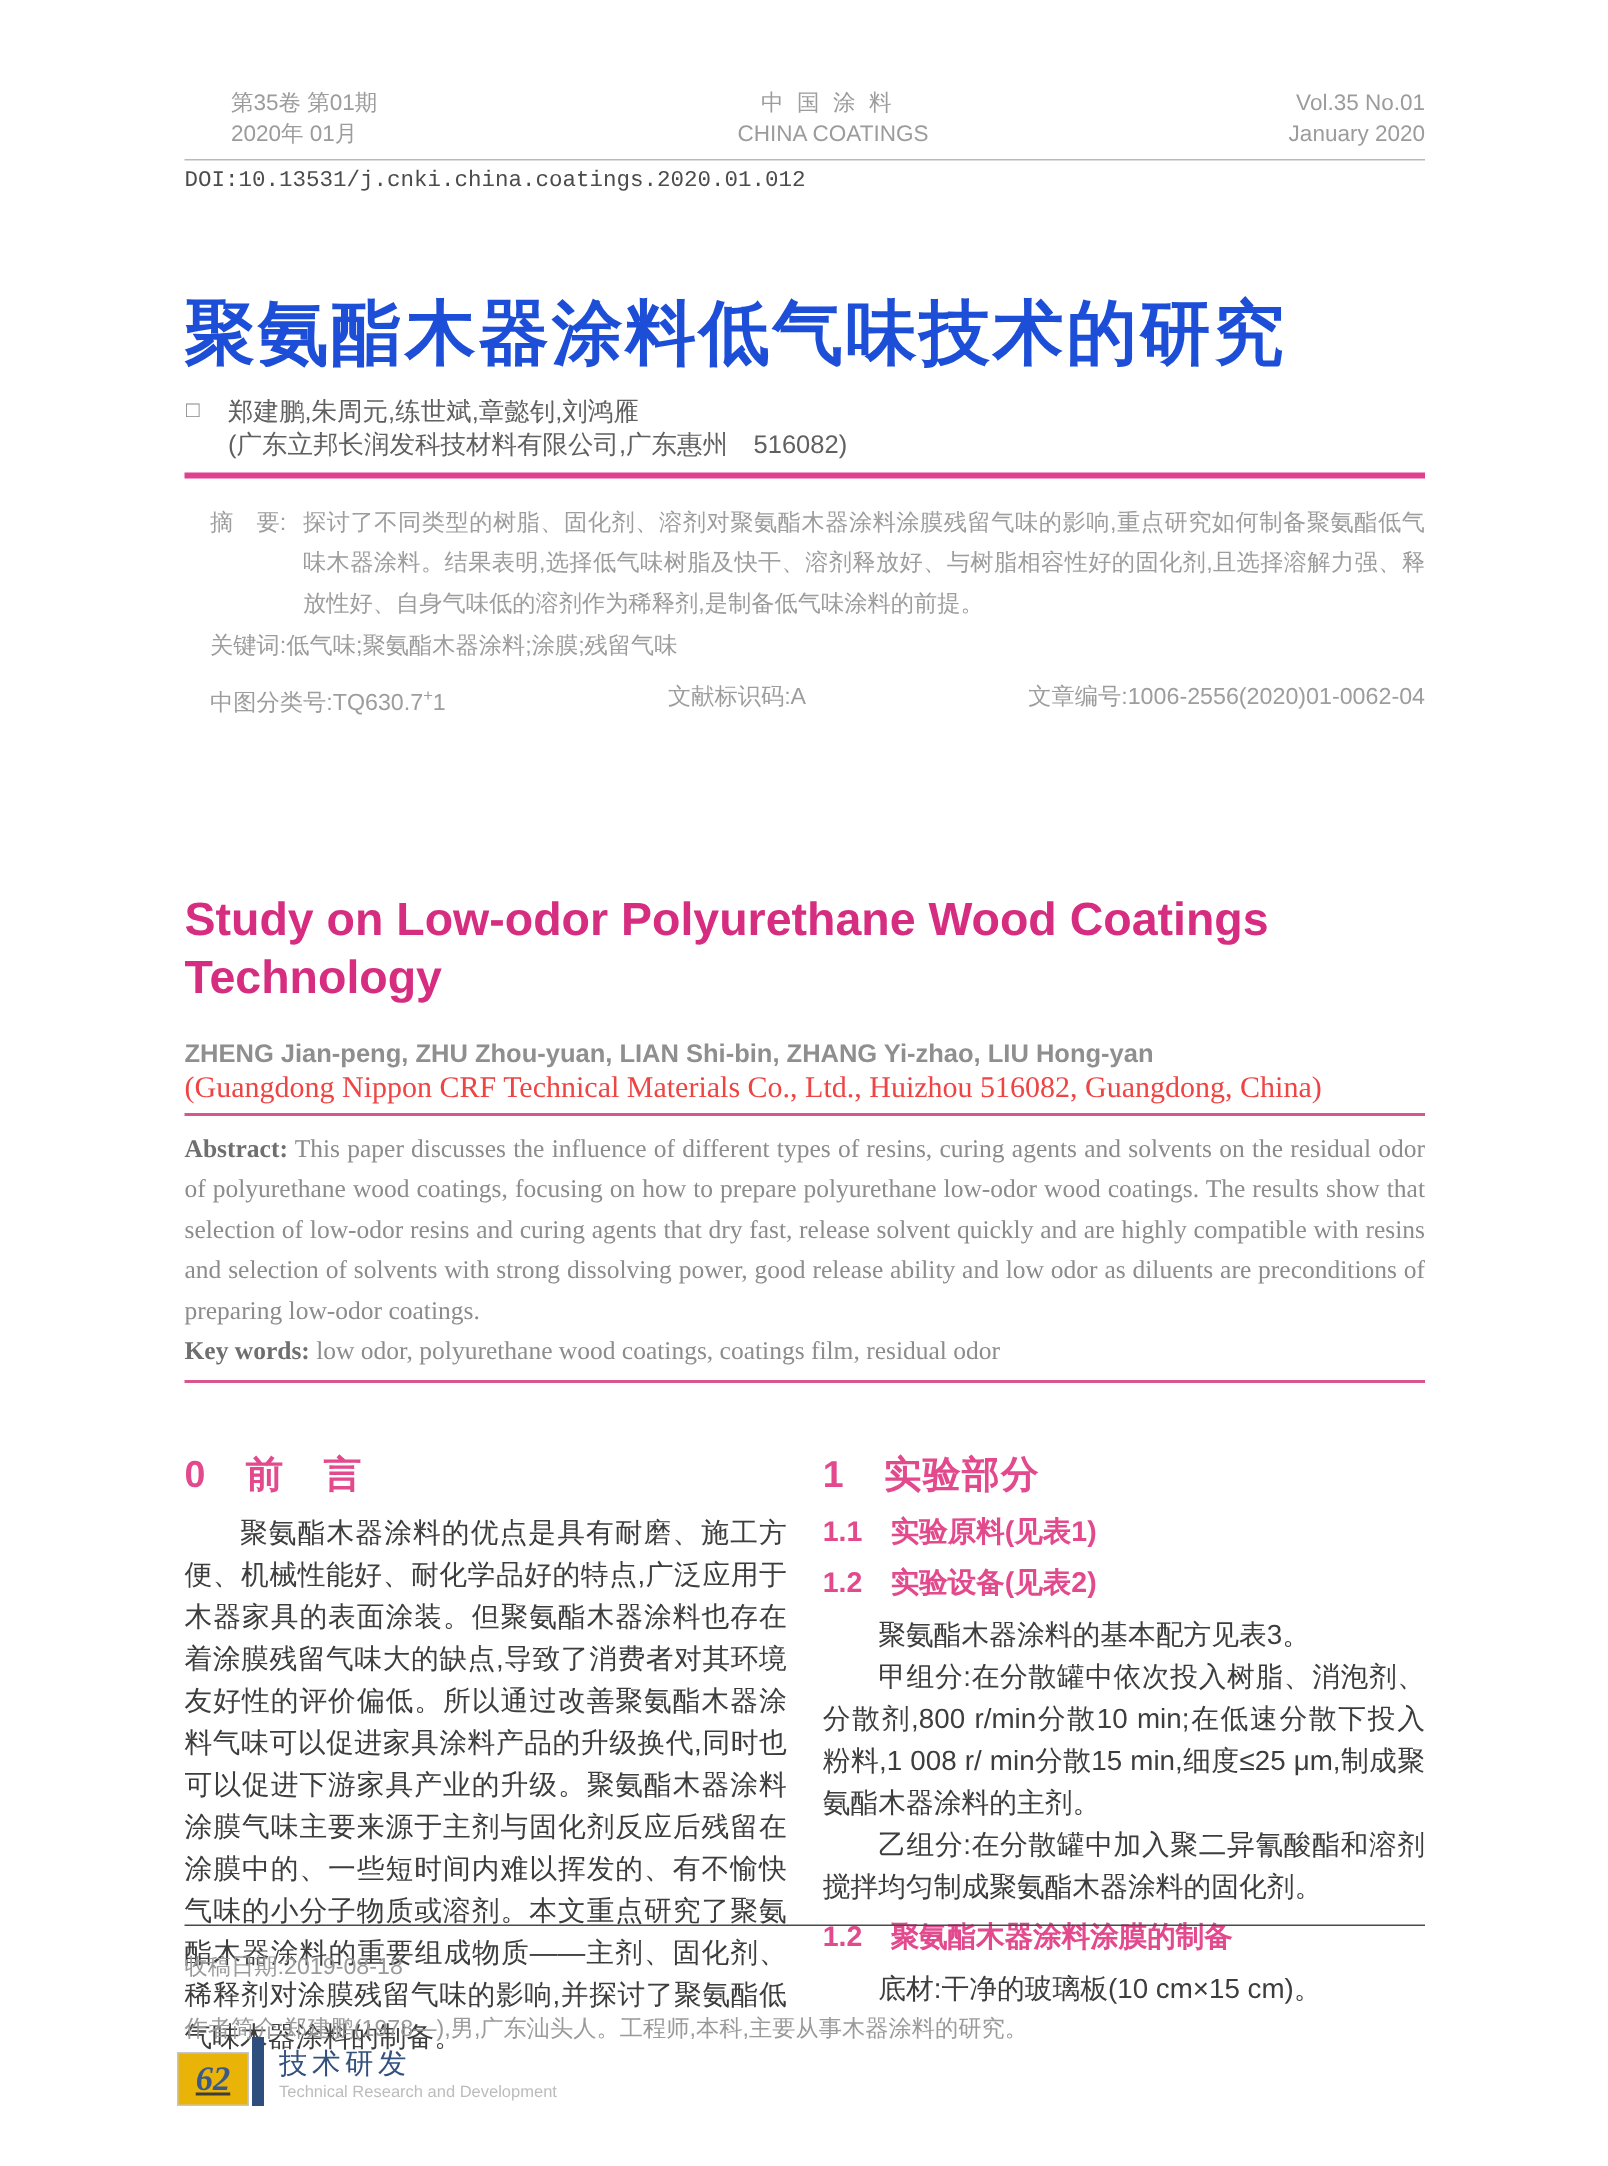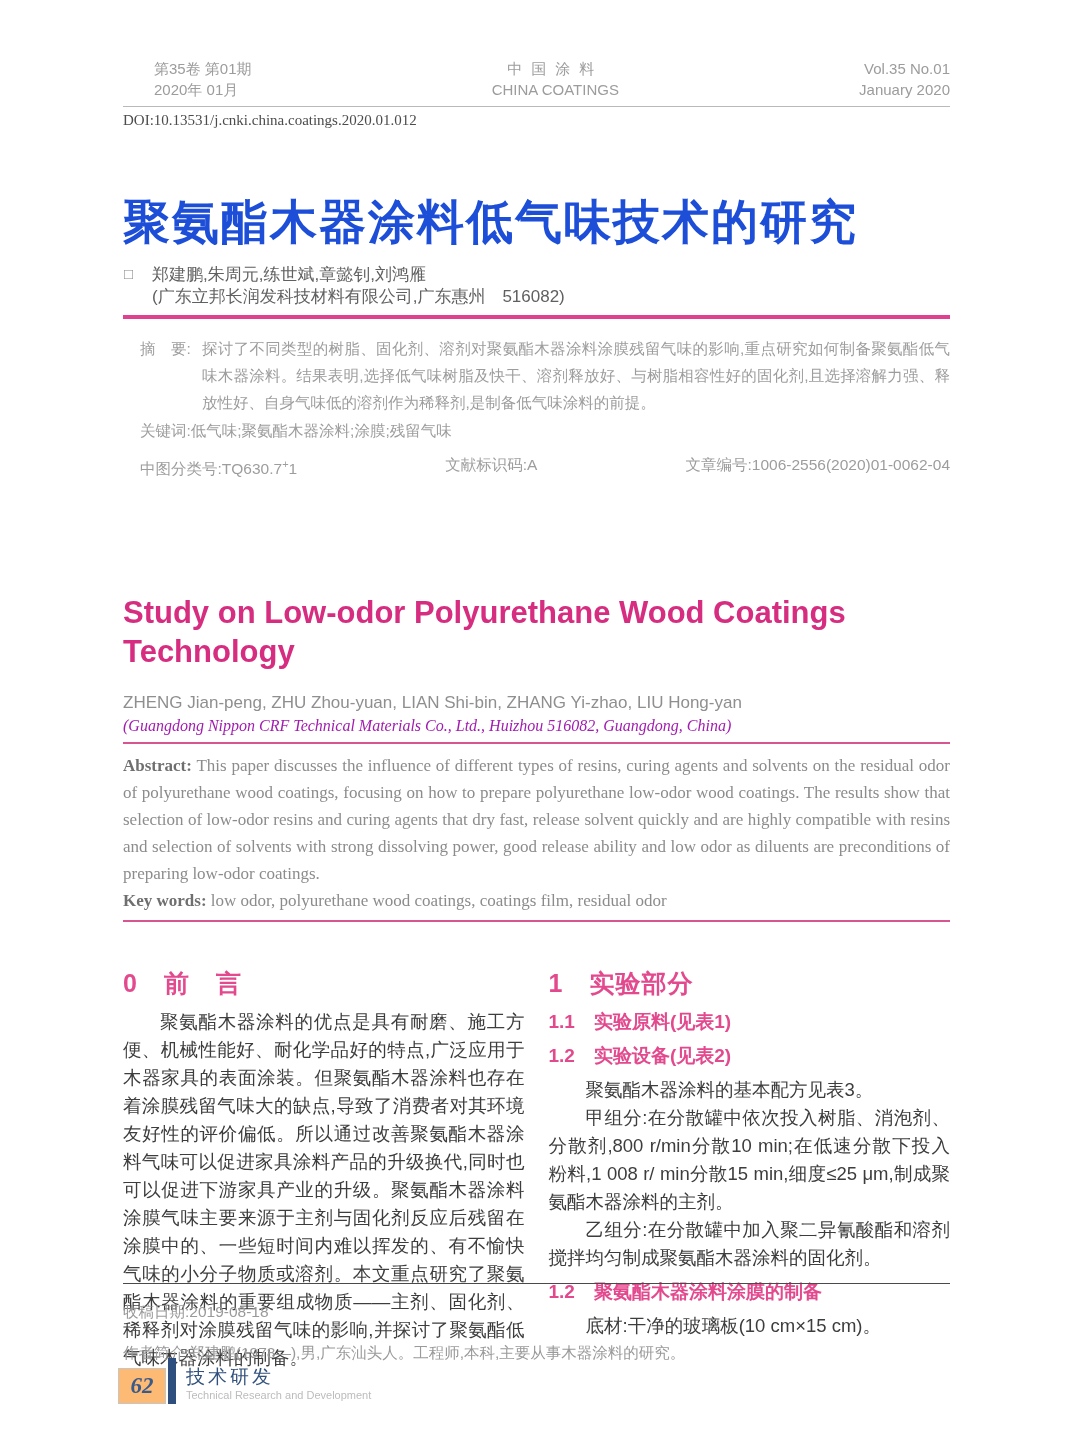--- a/index.html
+++ b/index.html
@@ -14,58 +14,58 @@
     color:#3d3d3d;
   }
   
   .jheader{display:flex;justify-content:space-between;align-items:flex-start;
     font-size:15px;line-height:21px;color:#9c9c9c;}
   .jheader .cell{white-space:nowrap;margin-left:31px;}
   .jheader .center{text-align:center;}
   .jheader .center .cn{letter-spacing:9px;}
   .jheader .right{text-align:right;}
   .header-rule{border:none;border-top:1px solid #b9b9b9;margin:6px 0 0 0;}
-  .doi{font-family:Liberation Serif, serif;font-size:15px;color:#4c4c4c;margin-top:5px;}
+  .doi{font-family:Liberation Mono, monospace;font-size:15px;color:#4c4c4c;margin-top:5px;}
   
   .title-cn{margin-top:64px;font-size:47px;font-weight:bold;color:#1d4ed8;letter-spacing:2px;line-height:1.25;}
   .authors-row{margin-top:12px;display:flex;align-items:flex-start;font-size:17px;line-height:22px;color:#606060;}
   .author-marker{width:14px;height:14px;margin:3px 14px 0 1px;color:#8a8a8a;font-size:15px;line-height:14px;}
   .affil-cn{margin-left:29px;font-size:17px;line-height:22px;color:#606060;}
   .rule-thick-pink{border:none;height:4px;background:#df4190;margin:7px 0 0 0;}
   
   .abs-cn{margin:16px 0 0 17px;color:#9d9d9d;font-size:15.5px;line-height:27px;}
   .abs-cn .row{display:flex;}
   .abs-cn .lbl{flex:0 0 62px;white-space:nowrap;}
   .abs-cn .txt{flex:1;text-align:justify;}
   .kw-row{margin-top:1px;}
   .clc-row{display:flex;justify-content:space-between;margin-top:7px;}
   .clc-row sup{font-size:11px;}
   
   .title-en{margin-top:112px;font-size:31px;font-weight:bold;color:#d62d80;line-height:1.25;}
-  .authors-en{margin-top:21px;font-size:17px;line-height:22px;color:#8f8f8f;}
-  .affil-en{font-family:"Liberation Serif","DejaVu Serif",serif;font-style:italic;
-    font-size:16px;line-height:21px;color:#a21caf;margin-top:1px;}
+  .authors-en{margin-top:21px;font-size:17px;line-height:22px;color:#8f8f8f;font-weight:bold;}
+  .affil-en{font-family:"Liberation Serif","DejaVu Serif",serif;
+    font-size:20px;line-height:21px;color:#ef4444;margin-top:1px;}
   .rule-pink-2{border:none;height:2px;background:#d8568f;margin:6px 0 0 0;}
   .abs-en{font-family:"Liberation Serif","DejaVu Serif",serif;font-size:17px;line-height:27px;
     color:#8c8c8c;text-align:justify;margin-top:8px;}
   .abs-en b{color:#6f6f6f;}
   .kw-en{margin-top:0px;}
   
   .columns{display:flex;gap:24px;margin-top:46px;}
   .col{flex:1;min-width:0;}
   .h1{font-size:25px;font-weight:bold;color:#e34a8e;line-height:30px;margin:0 0 10px 0;letter-spacing:1px;}
   .h2{font-size:19px;font-weight:bold;color:#e34a8e;line-height:28px;margin:6px 0 6px 0;}
   .para{font-size:18.5px;line-height:28px;text-align:justify;text-indent:2em;color:#3d3d3d;margin:0;}
   
   .footnote{position:absolute;left:123px;right:122px;top:1283px;}
   .footnote-rule{border:none;border-top:1px solid #4a4a4a;margin:0;}
   .footnote .line{font-size:15.5px;line-height:26px;color:#9a9a9a;margin-top:15px;}
   .pagebadge{position:absolute;left:118px;top:1358px;display:flex;align-items:flex-end;}
-  .pagenum-box{width:46px;height:34px;border:1px solid #c6c6c6;background:#fdba74;
-    display:flex;align-items:center;justify-content:center;}
+  .pagenum-box{width:46px;height:34px;border:1px solid #c6c6c6;background:#eab308;
+    display:flex;align-items:center;justify-content:center;text-decoration:underline;}
   .pagenum{font-family:"Liberation Serif","DejaVu Serif",serif;font-style:italic;font-weight:bold;
     font-size:23px;color:#3a5a8a;}
   .pagebar{width:8px;height:46px;background:#2e4e7e;margin-left:2px;}
   .section-names{margin-left:10px;padding-bottom:1px;}
   .section-cn{font-size:19px;color:#33517e;letter-spacing:3px;line-height:22px;}
   .section-en{font-size:11px;color:#bcbcbc;line-height:15px;}
 </style>
 </head>
 <body>
 

